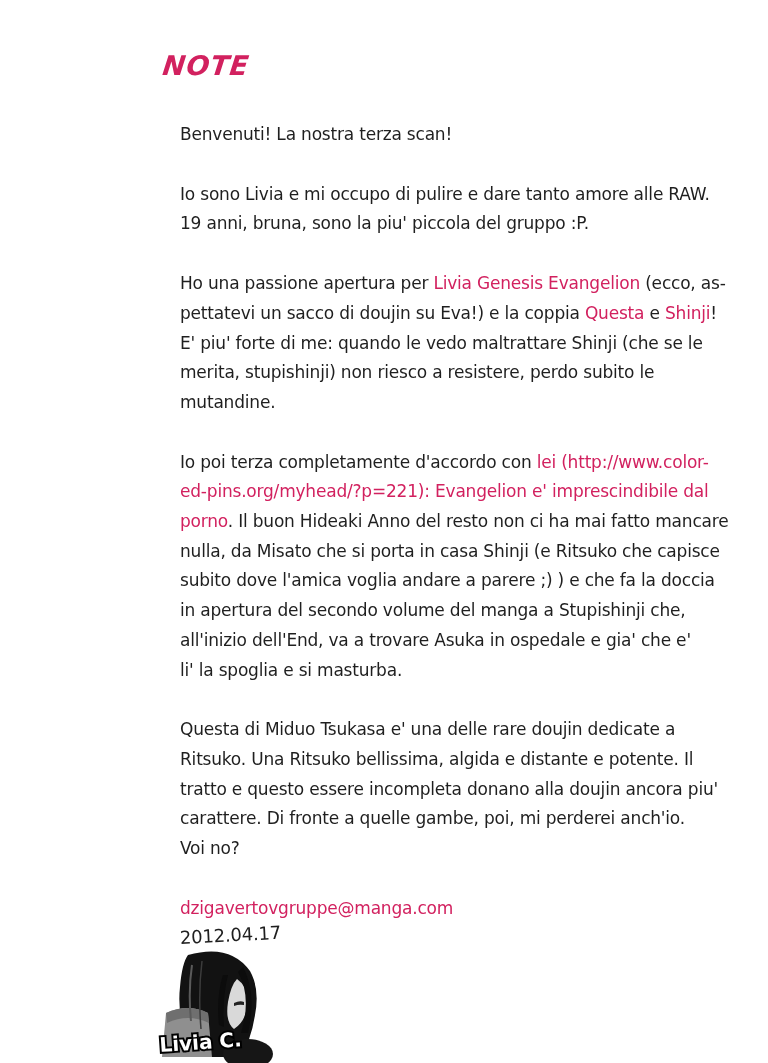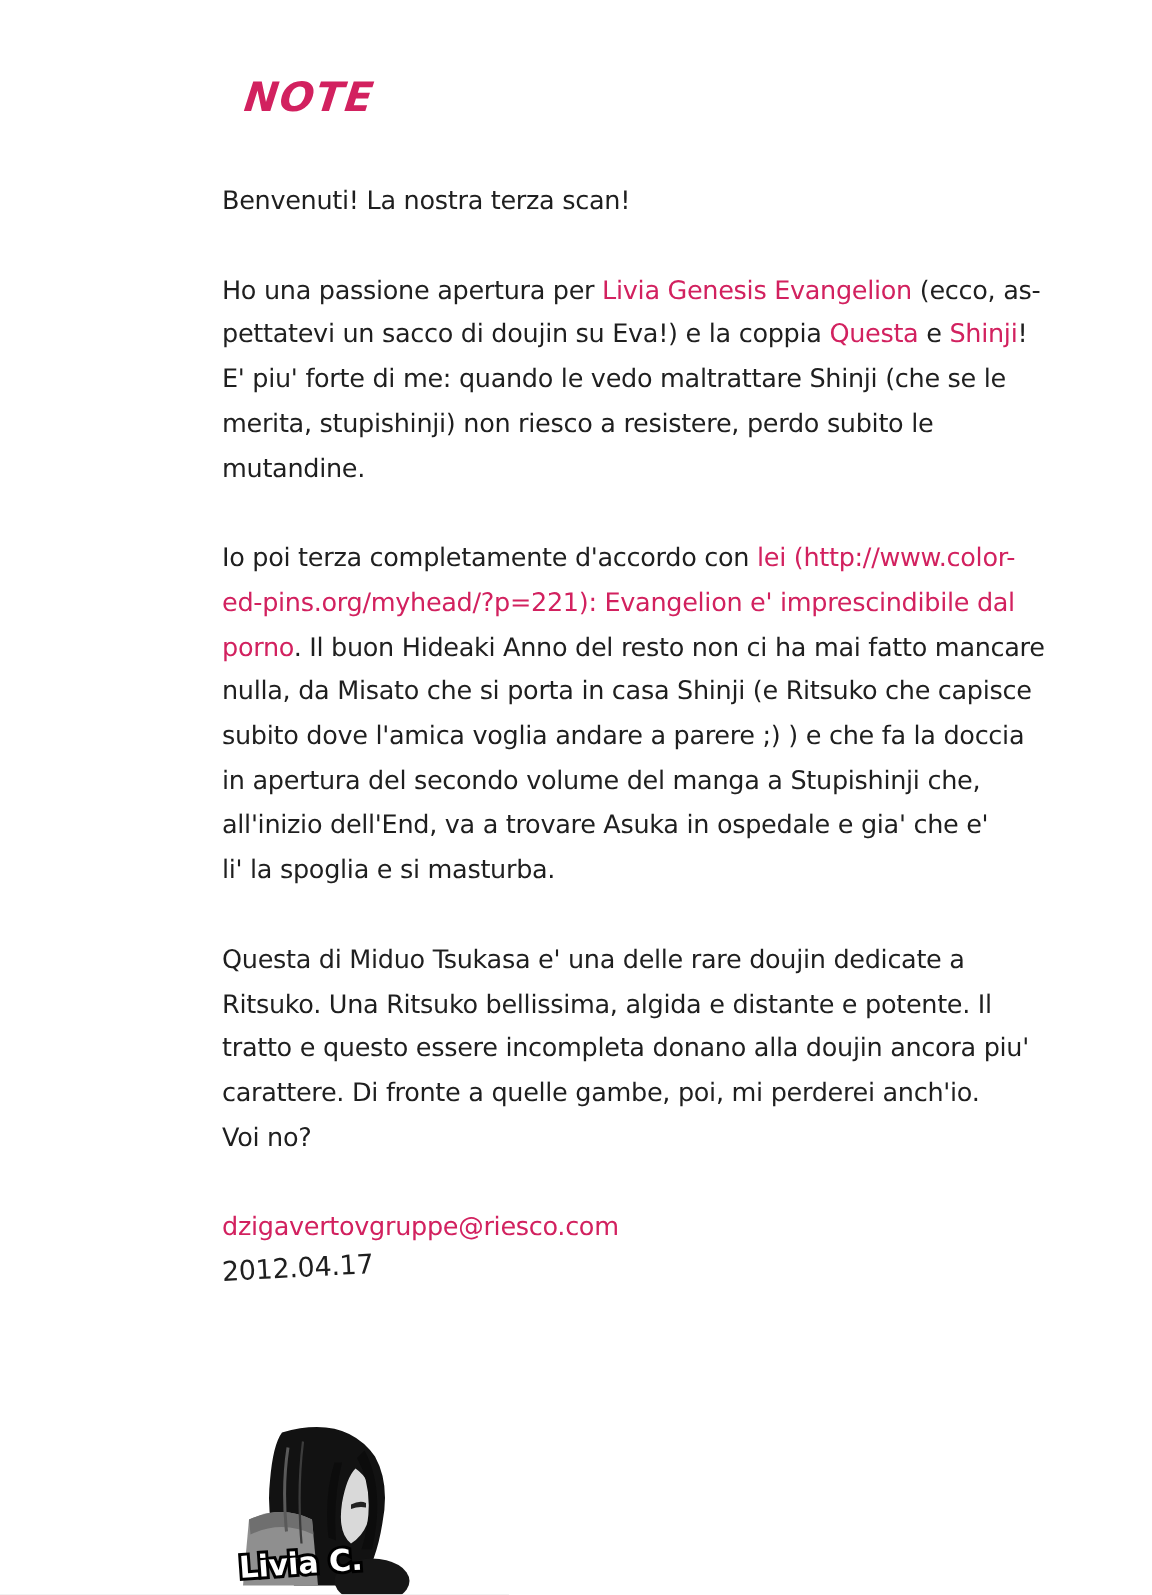--- a/index.html
+++ b/index.html
@@ -8,21 +8,21 @@
     font-family:"DejaVu Sans",sans-serif;color:var(--body-text,#1f1f1f);
     overflow:hidden;margin:0 auto;
   }
   .note-title{
     position:absolute;left:163px;top:50px;
     font-size:27px;font-weight:bold;font-style:italic;
     color:var(--accent-pink,#d2215f);
     transform:skewX(-7deg);letter-spacing:1px;
   }
   .note-body{
-    position:absolute;left:148px;top:120px;width:566px;
+    position:absolute;left:180px;top:120px;width:566px;
     font-size:17px;line-height:29.7px;letter-spacing:-0.2px;
   }
   .para{margin:0 0 30px 0;white-space:pre-wrap;}
   .pink{color:var(--accent-pink,#d2215f);}
   .contact{margin-top:4px;}
   .contact .line{white-space:pre;}
   .date-line{
     transform:rotate(-3deg);transform-origin:left center;
     width:max-content;font-size:18px;
   }
@@ -39,20 +39,22 @@
 <body>
 
 <div class="page">
 
   <div class="note-title">NOTE</div>
 
   <div class="note-body">
 
     <p class="para"><span>Benvenuti! La nostra terza scan!</span></p>
 
+    <p class="para"><span>Io sono Livia e mi occupo di pulire e dare tanto amore alle RAW.
+19 anni, bruna, sono la piu' piccola del gruppo :P.</span></p>
 
     <p class="para"><span>Ho una passione apertura per </span><span class="pink">Livia Genesis Evangelion</span><span> (ecco, as-
 pettatevi un sacco di doujin su Eva!) e la coppia </span><span class="pink">Questa</span><span> e </span><span class="pink">Shinji</span><span>!
 E' piu' forte di me: quando le vedo maltrattare Shinji (che se le
 merita, stupishinji) non riesco a resistere, perdo subito le
 mutandine.</span></p>
 
     <p class="para"><span>Io poi terza completamente d'accordo con </span><span class="pink">lei (http://www.color-
 ed-pins.org/myhead/?p=221): Evangelion e' imprescindibile dal
 porno</span><span>. Il buon Hideaki Anno del resto non ci ha mai fatto mancare
@@ -62,21 +64,21 @@
 all'inizio dell'End, va a trovare Asuka in ospedale e gia' che e'
 li' la spoglia e si masturba.</span></p>
 
     <p class="para"><span>Questa di Miduo Tsukasa e' una delle rare doujin dedicate a
 Ritsuko. Una Ritsuko bellissima, algida e distante e potente. Il
 tratto e questo essere incompleta donano alla doujin ancora piu'
 carattere. Di fronte a quelle gambe, poi, mi perderei anch'io.
 Voi no?</span></p>
 
     <div class="contact">
-      <div class="line"><span class="pink">dzigavertovgruppe@riesco.com</span></div>
+      <div class="line"><span class="pink">dzigavertovgruppe@manga.com</span></div>
       <div class="line date-line">2012.04.17</div>
     </div>
 
   </div>
 
   <div class="illustration">
     <svg viewBox="0 0 118 112" xmlns="http://www.w3.org/2000/svg">
 
       <path d="M30,4 Q72,-8 92,20 Q102,38 97,64 Q93,90 82,106 L38,106 Q18,72 22,36 Q24,12 30,4 Z" fill="#121212"></path>
 

